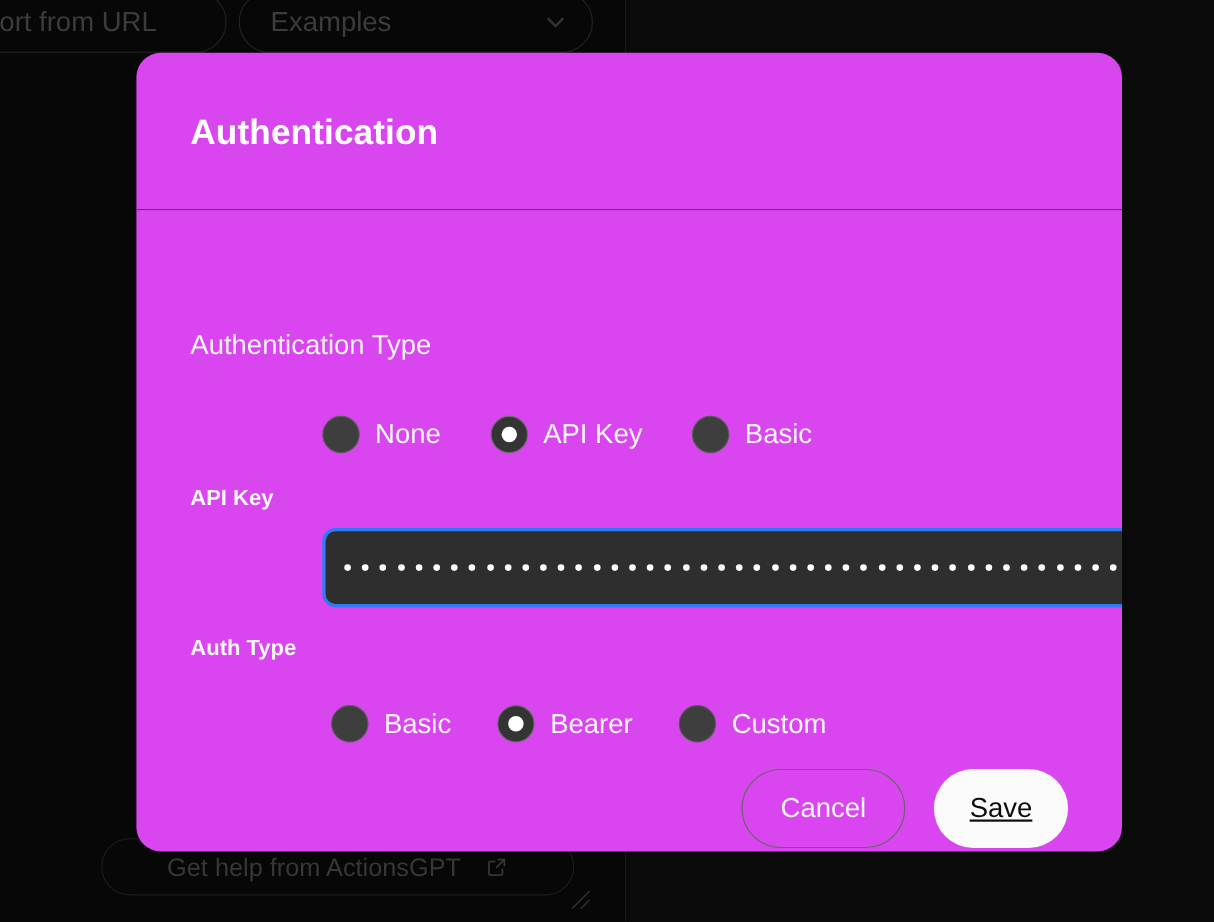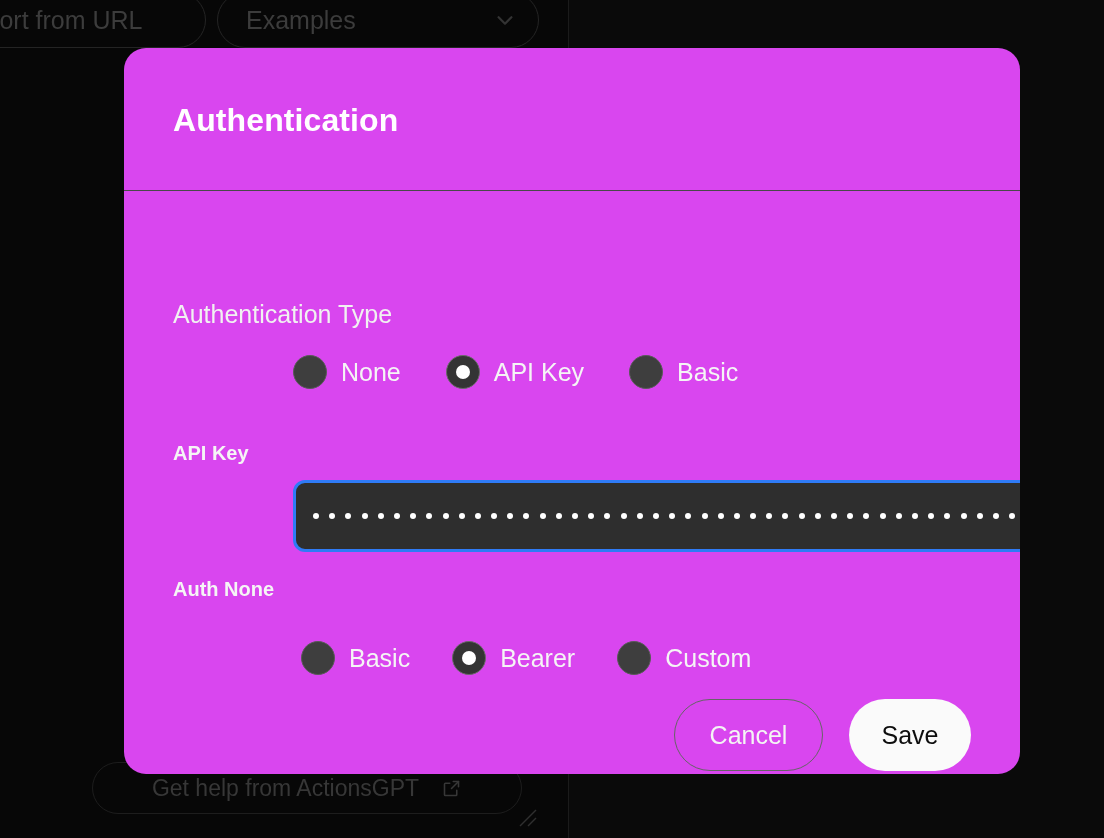--- a/index.html
+++ b/index.html
@@ -286,21 +286,21 @@
   <div class="modal">
 
     <div class="modal-header">
       <div class="modal-title">Authentication</div>
     </div>
 
     <div class="modal-body">
 
       <div class="field-label-lg" style="top:108px">Authentication Type</div>
 
-      <div class="radio-row" style="left:169px; top:163px; gap:45px;">
+      <div class="radio-row" style="left:169px; top:186px; gap:45px;">
         <div class="radio-opt">
           <span class="radio"></span>
           <span class="rlabel">None</span>
         </div>
         <div class="radio-opt">
           <span class="radio selected">
               <span class="dot"></span>
             </span>
           <span class="rlabel">API Key</span>
         </div>
@@ -355,37 +355,37 @@
             <i></i>
             <i></i>
             <i></i>
             <i></i>
             <i></i>
             <i></i>
           </span>
 
       </div>
 
-      <div class="field-label-sm" style="top:386px">Auth None</div>
+      <div class="field-label-sm" style="top:386px">Auth Type</div>
 
       <div class="radio-row" style="left:177px; top:433px; gap:42px;margin-top:16px;">
         <div class="radio-opt">
           <span class="radio"></span>
           <span class="rlabel">Basic</span>
         </div>
         <div class="radio-opt">
           <span class="radio selected">
               <span class="dot"></span>
             </span>
           <span class="rlabel">Bearer</span>
         </div>
         <div class="radio-opt">
           <span class="radio"></span>
           <span class="rlabel">Custom</span>
         </div>
       </div>
 
       <div class="btn btn-cancel" style="left:550px; top:507px;">Cancel</div>
-      <div class="btn btn-save" style="left:725px; top:507px;">Save</div>
+      <div class="btn btn-save" style="left:725px; top:507px;text-decoration:underline;">Save</div>
 
     </div>
   </div>
 </div>
 
 </body></html>

